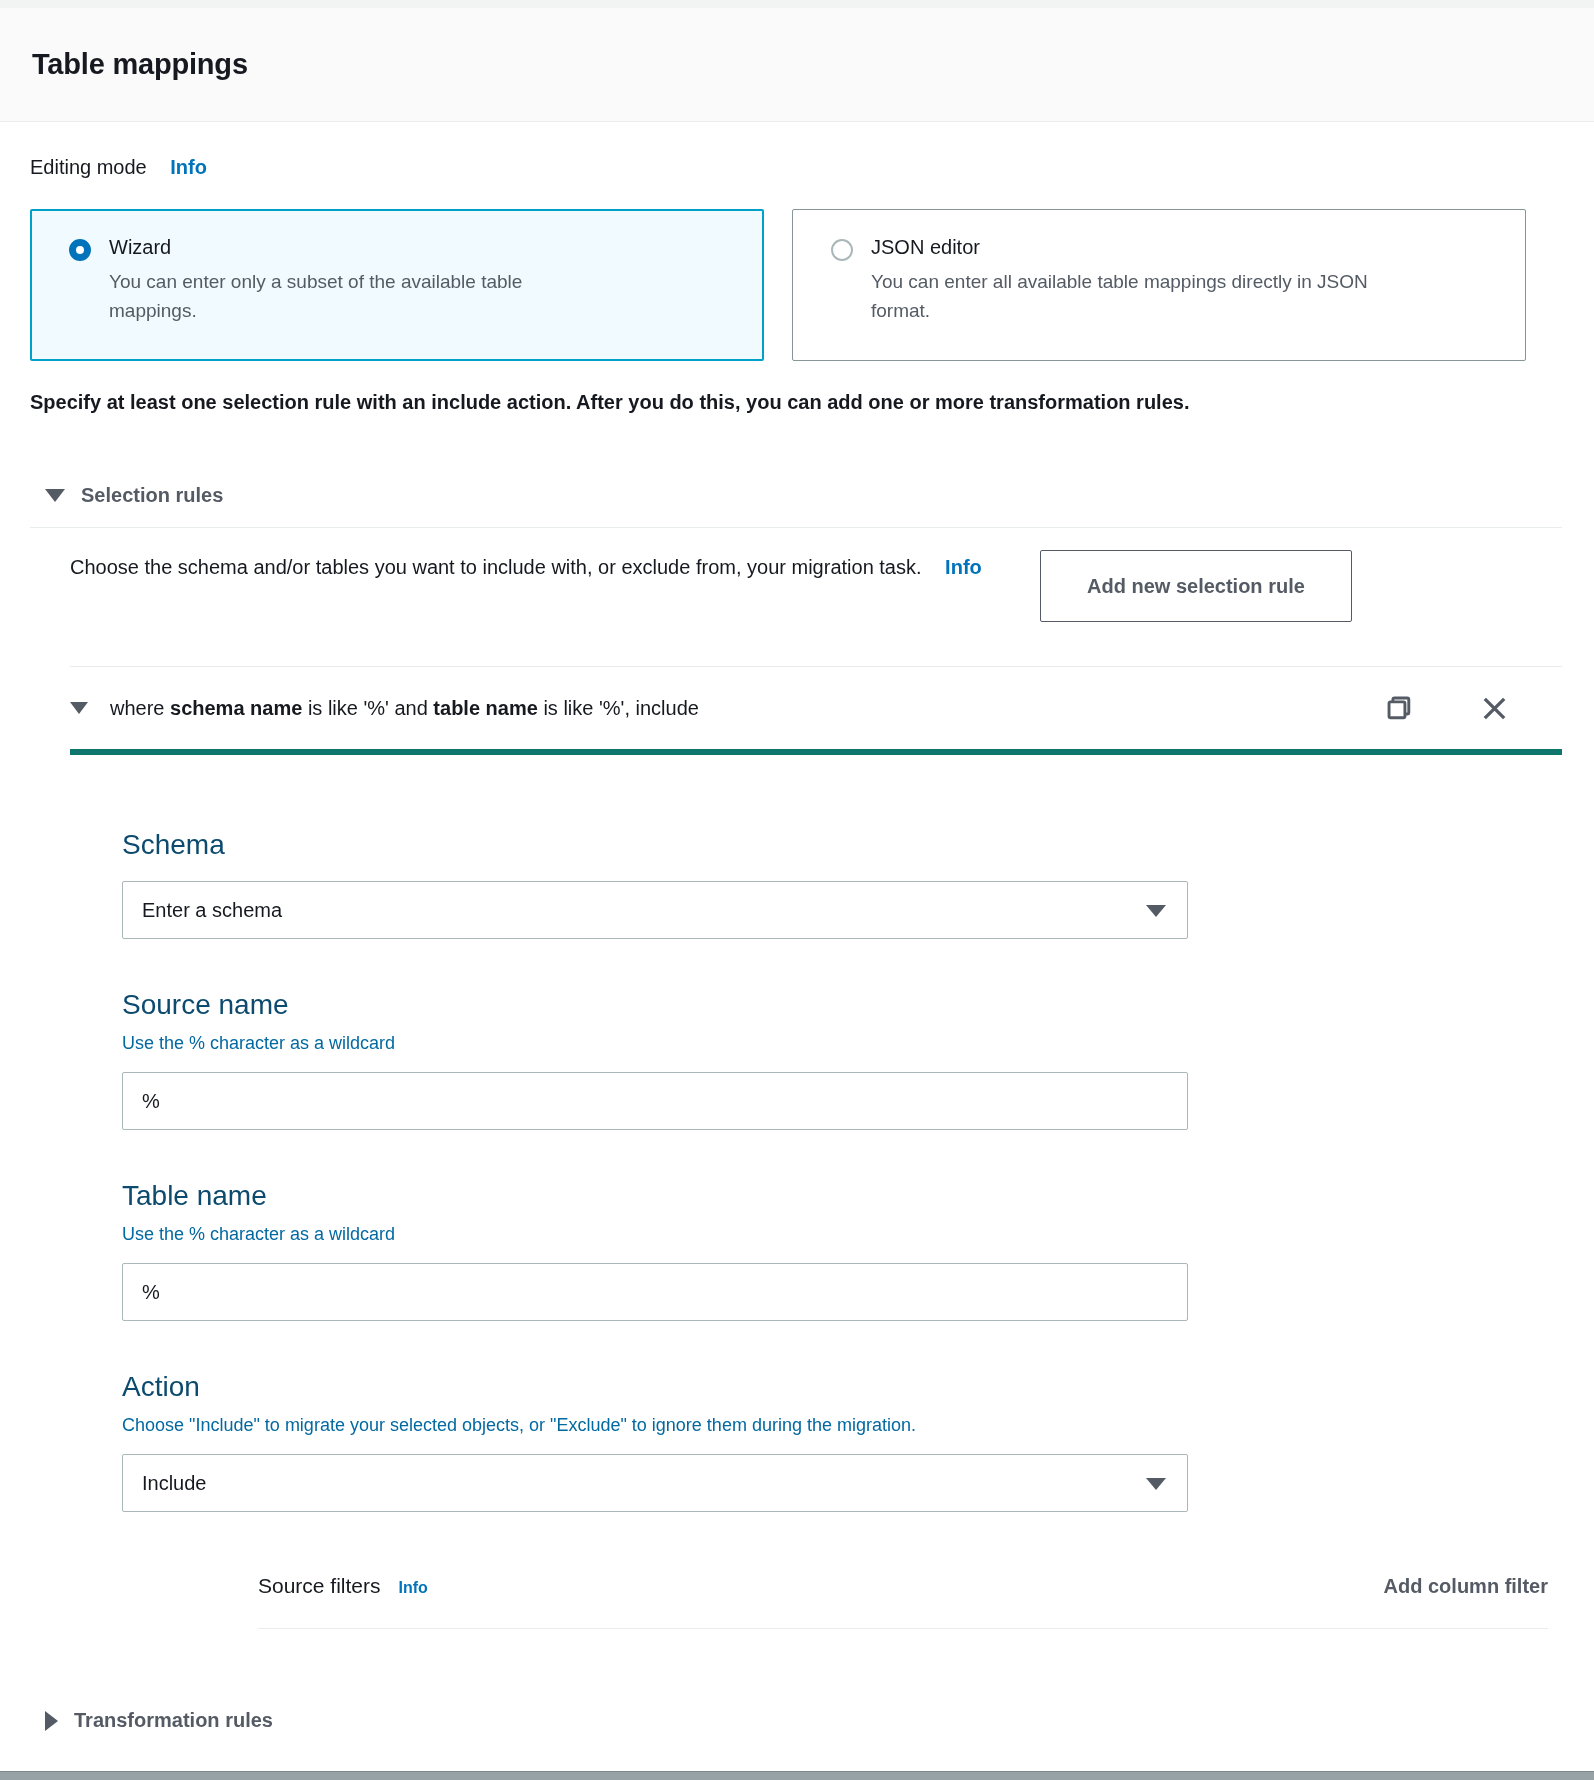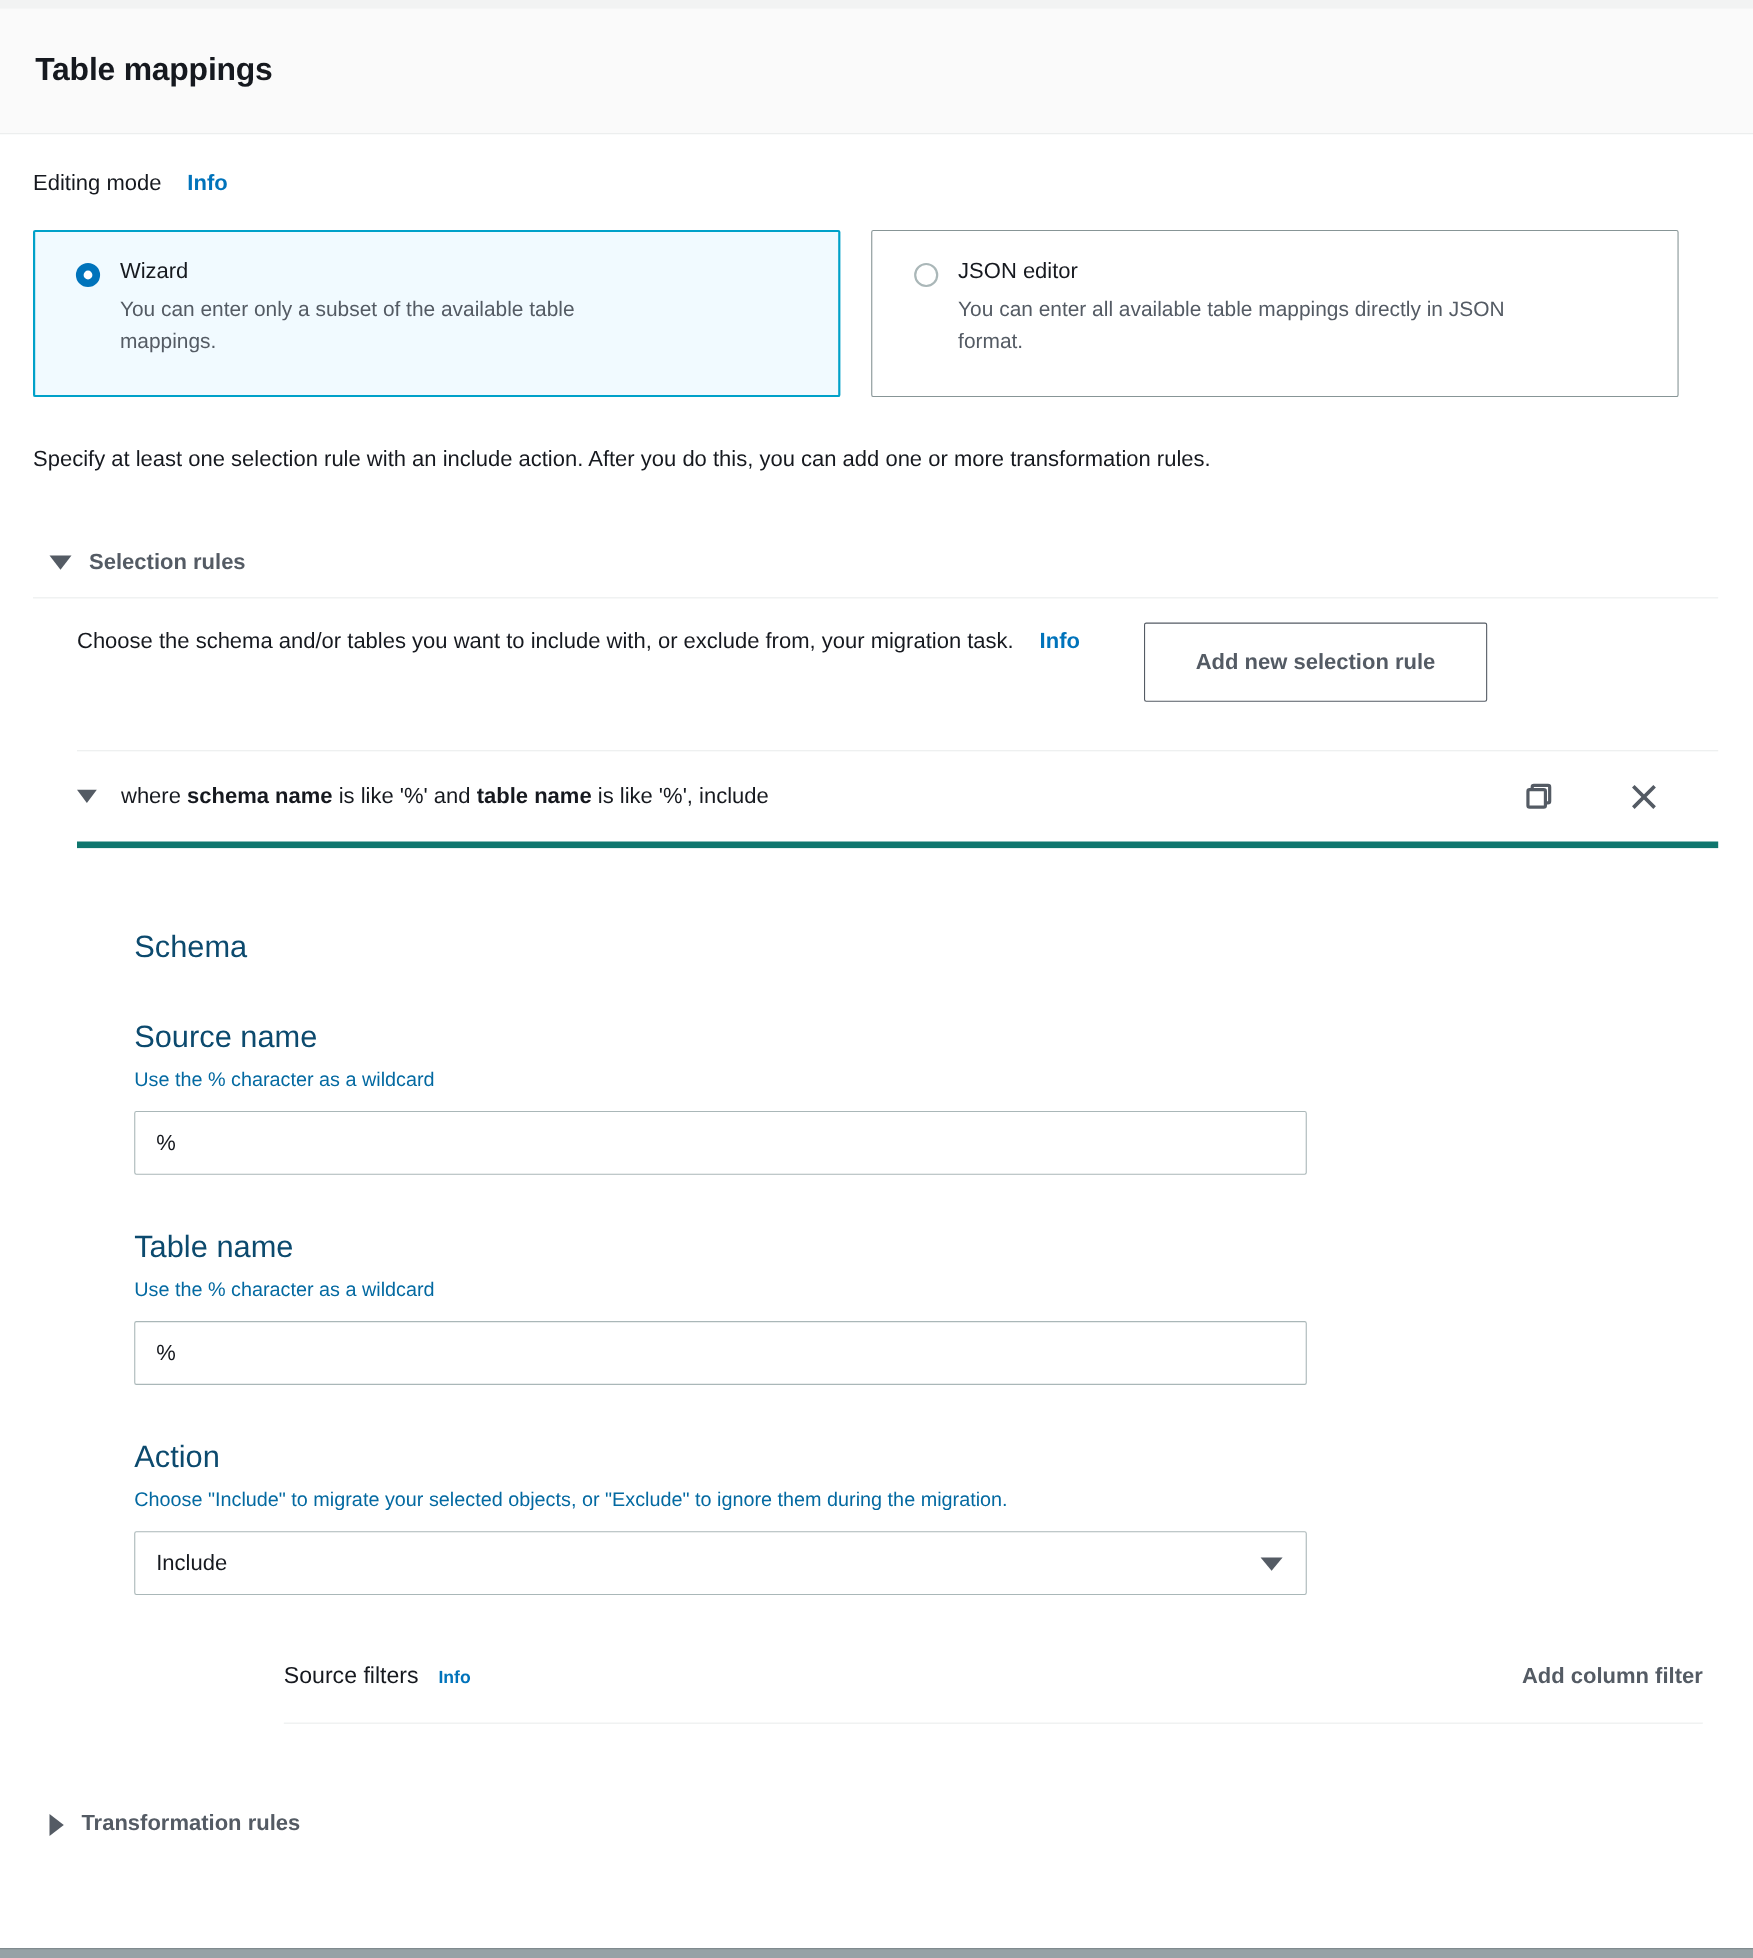--- a/index.html
+++ b/index.html
@@ -85,25 +85,26 @@
     margin-top: 8px;
     font-size: 19px;
     color: #545b64;
     line-height: 1.55;
   }
   .tile-desc.w1 { max-width: 480px; }
   .tile-desc.w2 { max-width: 530px; }
 
   
   .intro {
-    margin-top: 42px;
+    margin-top: 26px;
     font-size: 20px;
     line-height: 1.55;
     max-width: 1320px;
     color: #16191f;
+    font-weight: bold;
   }
 
   
   .exp-header {
     display: flex;
     align-items: center;
     cursor: pointer;
   }
   .exp-header.sel-rules { margin-top: 66px; margin-left: 15px; }
   .exp-header.trans-rules { margin-top: 80px; margin-left: 15px; }
@@ -325,20 +326,26 @@
             <path d="M3 3 L13 13 M13 3 L3 13" stroke="#545b64" stroke-width="1.7" fill="none"></path>
           </svg>
         </span>
       </div>
     </div>
 
     <div class="rule-body">
 
       <div class="field">
         <div class="field-label">Schema</div>
+        <div class="control">
+          <div class="select-box" tabindex="0">
+            <span>Enter a schema</span>
+          </div>
+          <span class="select-arrow"></span>
+        </div>
       </div>
 
       <div class="field">
         <div class="field-label">Source name</div>
         <div class="field-constraint">Use the % character as a wildcard</div>
         <div class="control">
           <input class="text-input" type="text" value="%" style="">
         </div>
       </div>
 

